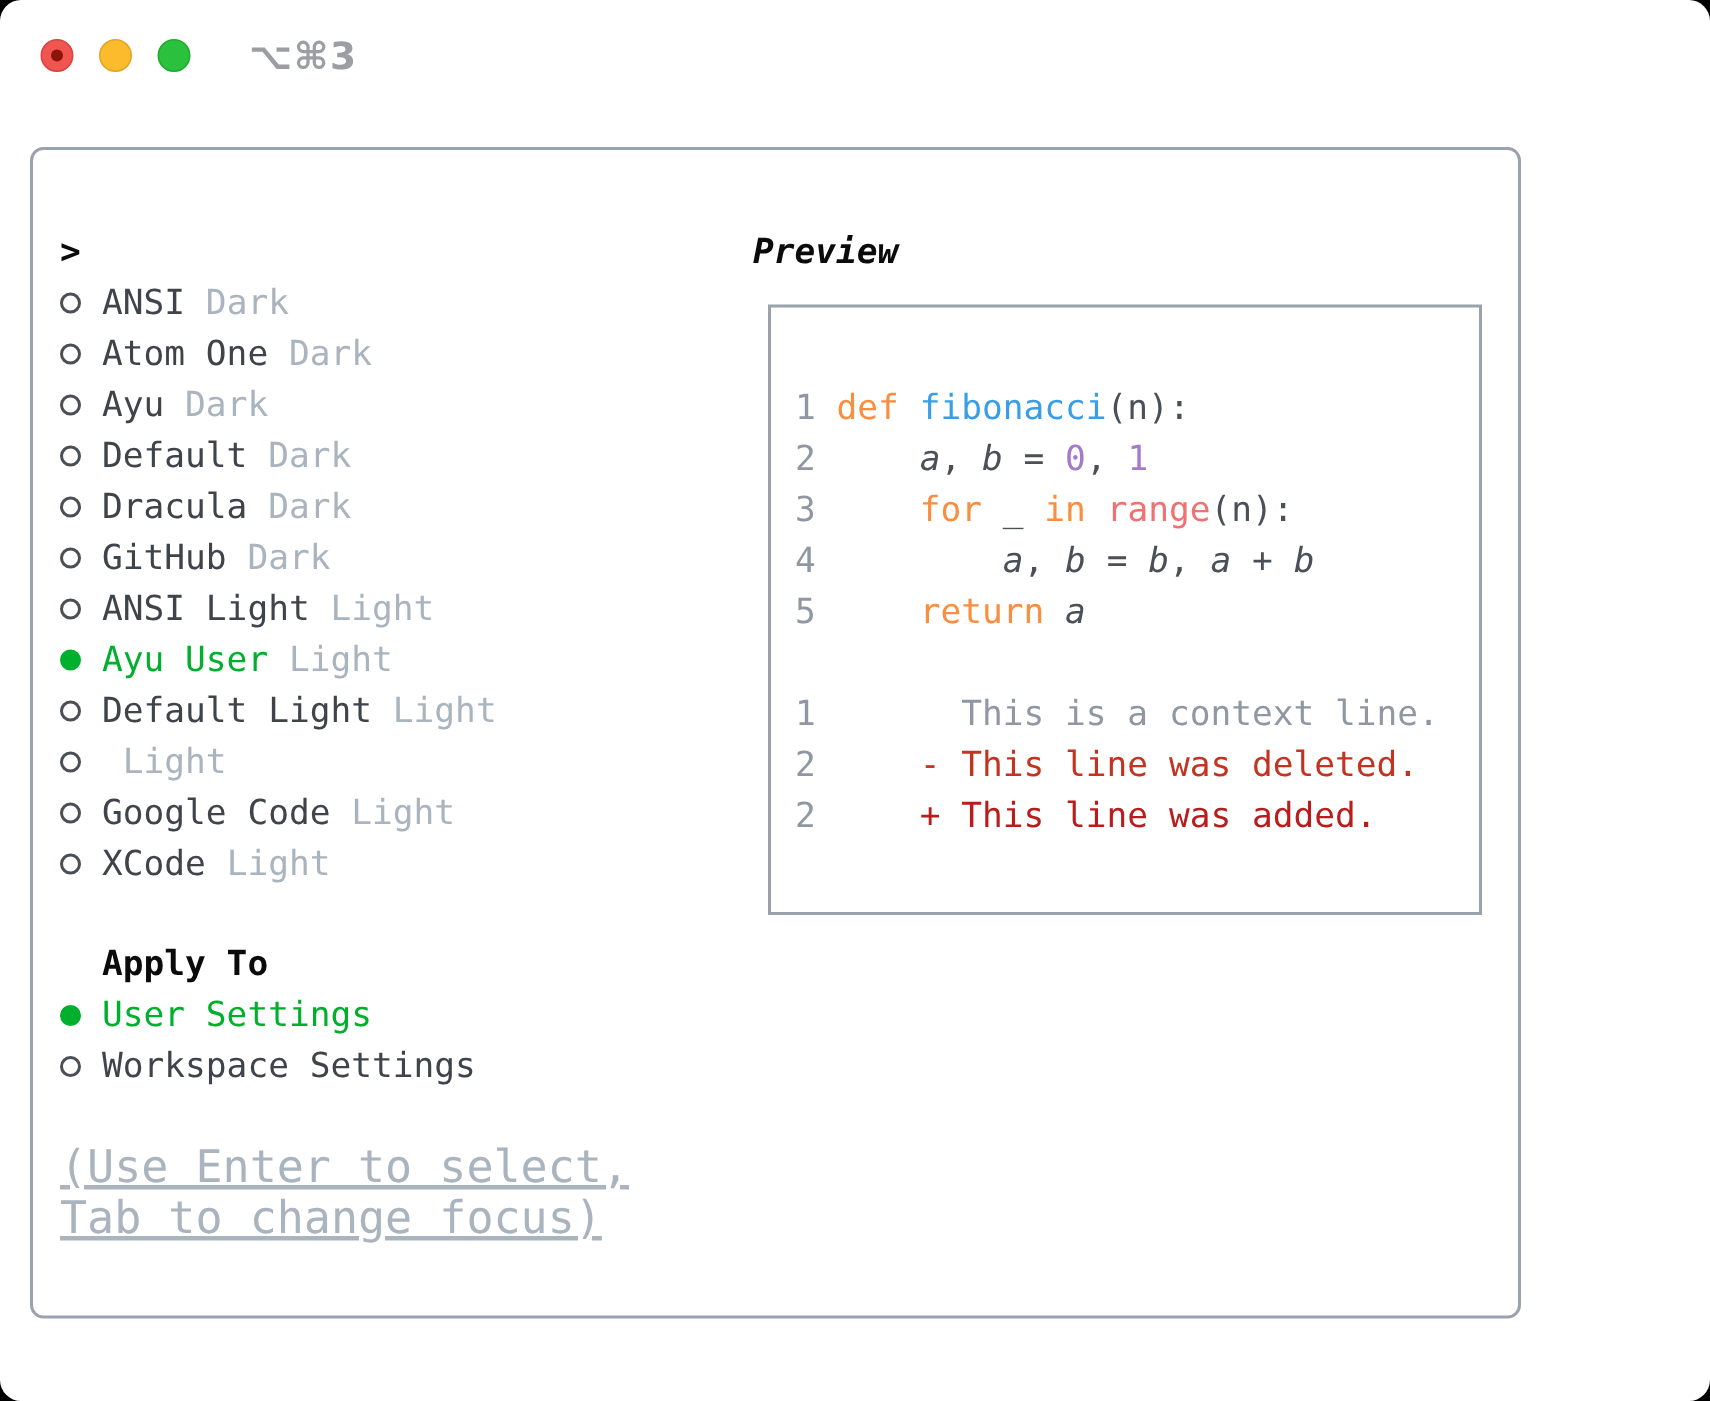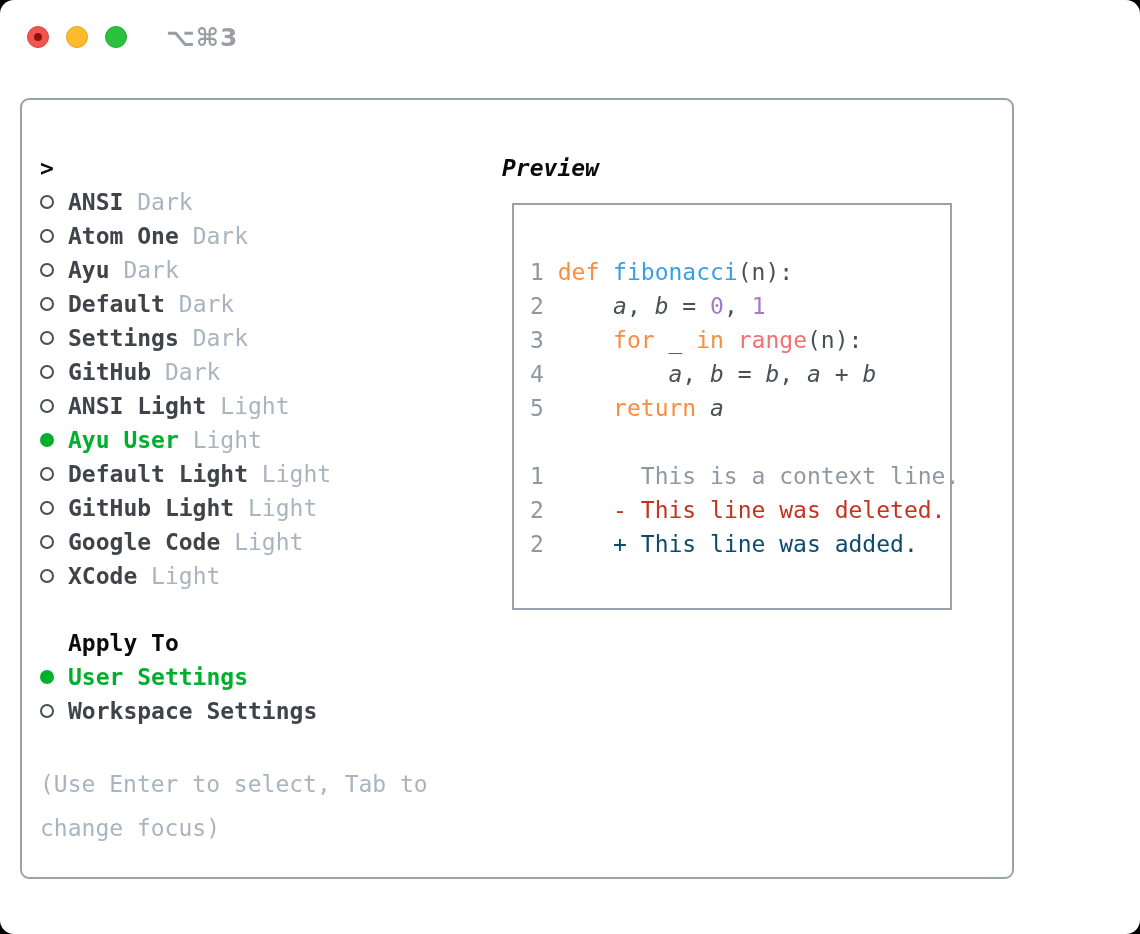--- a/index.html
+++ b/index.html
@@ -29,33 +29,33 @@
     position:absolute; left:20px; top:98px; width:994px; height:781px;
     border:2px solid var(--border); border-radius:9px; background:#fff;
   }
   .theme-list { position:absolute; left:18px; top:51px; }
   .row { display:flex; align-items:center; height:34px; font-size:23px; white-space:pre; }
   .marker-cell { display:inline-flex; width:28px; align-items:center; }
   .circle { width:14px; height:14px; border-radius:50%; border:2px solid #4a4f55; }
   .circle.filled { background:var(--accent_green); border-color:var(--accent_green); }
   .prompt-char { font-weight:bold; color:var(--heading_text); }
   .heading { font-weight:bold; color:var(--heading_text); }
-  .item-name { color:var(--item_text);font-weight:bold; }
+  .item-name { color:var(--item_text); }
   .item-name.selected { color:var(--accent_green); }
   .variant { color:var(--variant_text); }
   .apply-block { position:absolute; left:18px; top:526px; }
   .hint {
     position:absolute; left:18px; top:662px; width:410px;
-    font-size:23px; line-height:44px; color:var(--hint_text);
+    font-size:30px; line-height:34px; color:var(--hint_text);text-decoration:underline;
   }
   
   .preview-title { position:absolute; left:480px; top:51px; height:34px;
     display:flex; align-items:center; font-size:23px;font-style:italic; }
   .preview-box {
-    position:absolute; left:490px; top:103px; width:440px; height:407px;
+    position:absolute; left:490px; top:103px; width:476px; height:407px;
     border:2px solid var(--border); background:#fff;
   }
   .code { position:absolute; left:16px; top:50px; }
   .code-line { font-size:23px; line-height:34px; white-space:pre; height:34px; }
   .code-line .it { font-style:italic; }
 </style>
 </head>
 <body>
 
 <div class="window">
@@ -71,26 +71,26 @@
 
     <div class="theme-list">
       <div class="row">
         <span class="marker-cell"><span class="prompt-char">&gt;</span></span>
       </div>
       <div id="themes-container">
           <div class="row"><span class="marker-cell"><span class="circle"></span></span><span class="item-name">ANSI</span><span class="variant"> Dark</span></div>
           <div class="row"><span class="marker-cell"><span class="circle"></span></span><span class="item-name">Atom One</span><span class="variant"> Dark</span></div>
           <div class="row"><span class="marker-cell"><span class="circle"></span></span><span class="item-name">Ayu</span><span class="variant"> Dark</span></div>
           <div class="row"><span class="marker-cell"><span class="circle"></span></span><span class="item-name">Default</span><span class="variant"> Dark</span></div>
-          <div class="row"><span class="marker-cell"><span class="circle"></span></span><span class="item-name">Settings</span><span class="variant"> Dark</span></div>
+          <div class="row"><span class="marker-cell"><span class="circle"></span></span><span class="item-name">Dracula</span><span class="variant"> Dark</span></div>
           <div class="row"><span class="marker-cell"><span class="circle"></span></span><span class="item-name">GitHub</span><span class="variant"> Dark</span></div>
           <div class="row"><span class="marker-cell"><span class="circle"></span></span><span class="item-name">ANSI Light</span><span class="variant"> Light</span></div>
           <div class="row"><span class="marker-cell"><span class="circle filled"></span></span><span class="item-name selected">Ayu User</span><span class="variant"> Light</span></div>
           <div class="row"><span class="marker-cell"><span class="circle"></span></span><span class="item-name">Default Light</span><span class="variant"> Light</span></div>
-          <div class="row"><span class="marker-cell"><span class="circle"></span></span><span class="item-name">GitHub Light</span><span class="variant"> Light</span></div>
+          <div class="row"><span class="marker-cell"><span class="circle"></span></span><span class="variant"> Light</span></div>
           <div class="row"><span class="marker-cell"><span class="circle"></span></span><span class="item-name">Google Code</span><span class="variant"> Light</span></div>
           <div class="row"><span class="marker-cell"><span class="circle"></span></span><span class="item-name">XCode</span><span class="variant"> Light</span></div>
         </div>
     </div>
 
     <div class="apply-block">
       <div class="row">
         <span class="marker-cell"></span>
         <span class="heading">Apply To</span>
       </div>
@@ -107,18 +107,18 @@
     <div class="preview-box">
       <div class="code" id="code-container">
           <div class="code-line"><span style="color: rgb(143, 152, 162);">1 </span><span style="color: rgb(250, 141, 62);">def </span><span style="color: rgb(57, 158, 230);">fibonacci</span><span style="color: rgb(74, 80, 87);">(n):</span></div>
           <div class="code-line"><span style="color: rgb(143, 152, 162);">2 </span><span style="color: rgb(74, 80, 87);">    </span><span class="it" style="color: rgb(74, 80, 87);">a</span><span style="color: rgb(74, 80, 87);">, </span><span class="it" style="color: rgb(74, 80, 87);">b</span><span style="color: rgb(74, 80, 87);"> = </span><span style="color: rgb(163, 122, 204);">0</span><span style="color: rgb(74, 80, 87);">, </span><span style="color: rgb(163, 122, 204);">1</span></div>
           <div class="code-line"><span style="color: rgb(143, 152, 162);">3 </span><span style="color: rgb(74, 80, 87);">    </span><span style="color: rgb(250, 141, 62);">for</span><span style="color: rgb(74, 80, 87);"> _ </span><span style="color: rgb(250, 141, 62);">in</span><span style="color: rgb(74, 80, 87);"> </span><span style="color: rgb(240, 113, 113);">range</span><span style="color: rgb(74, 80, 87);">(n):</span></div>
           <div class="code-line"><span style="color: rgb(143, 152, 162);">4 </span><span style="color: rgb(74, 80, 87);">        </span><span class="it" style="color: rgb(74, 80, 87);">a</span><span style="color: rgb(74, 80, 87);">, </span><span class="it" style="color: rgb(74, 80, 87);">b</span><span style="color: rgb(74, 80, 87);"> = </span><span class="it" style="color: rgb(74, 80, 87);">b</span><span style="color: rgb(74, 80, 87);">, </span><span class="it" style="color: rgb(74, 80, 87);">a</span><span style="color: rgb(74, 80, 87);"> + </span><span class="it" style="color: rgb(74, 80, 87);">b</span></div>
           <div class="code-line"><span style="color: rgb(143, 152, 162);">5 </span><span style="color: rgb(74, 80, 87);">    </span><span style="color: rgb(250, 141, 62);">return </span><span class="it" style="color: rgb(74, 80, 87);">a</span></div>
           <div class="code-line"></div>
           <div class="code-line"><span style="color: rgb(143, 152, 162);">1</span><span style="color: rgb(143, 152, 162); text-align: center;">       This is a context line.</span></div>
           <div class="code-line"><span style="color: rgb(143, 152, 162);">2</span><span style="color: rgb(74, 80, 87);">     </span><span style="color: rgb(195, 52, 32);">- This line was deleted.</span></div>
-          <div class="code-line"><span style="color: rgb(143, 152, 162);">2</span><span style="color: rgb(74, 80, 87);">     </span><span style="color: #0c4a6e;">+ This line was added.</span></div>
+          <div class="code-line"><span style="color: rgb(143, 152, 162);">2</span><span style="color: rgb(74, 80, 87);">     </span><span style="color: #b91c1c;">+ This line was added.</span></div>
         </div>
     </div>
 
   </div>
 </div>
 
 </body></html>

